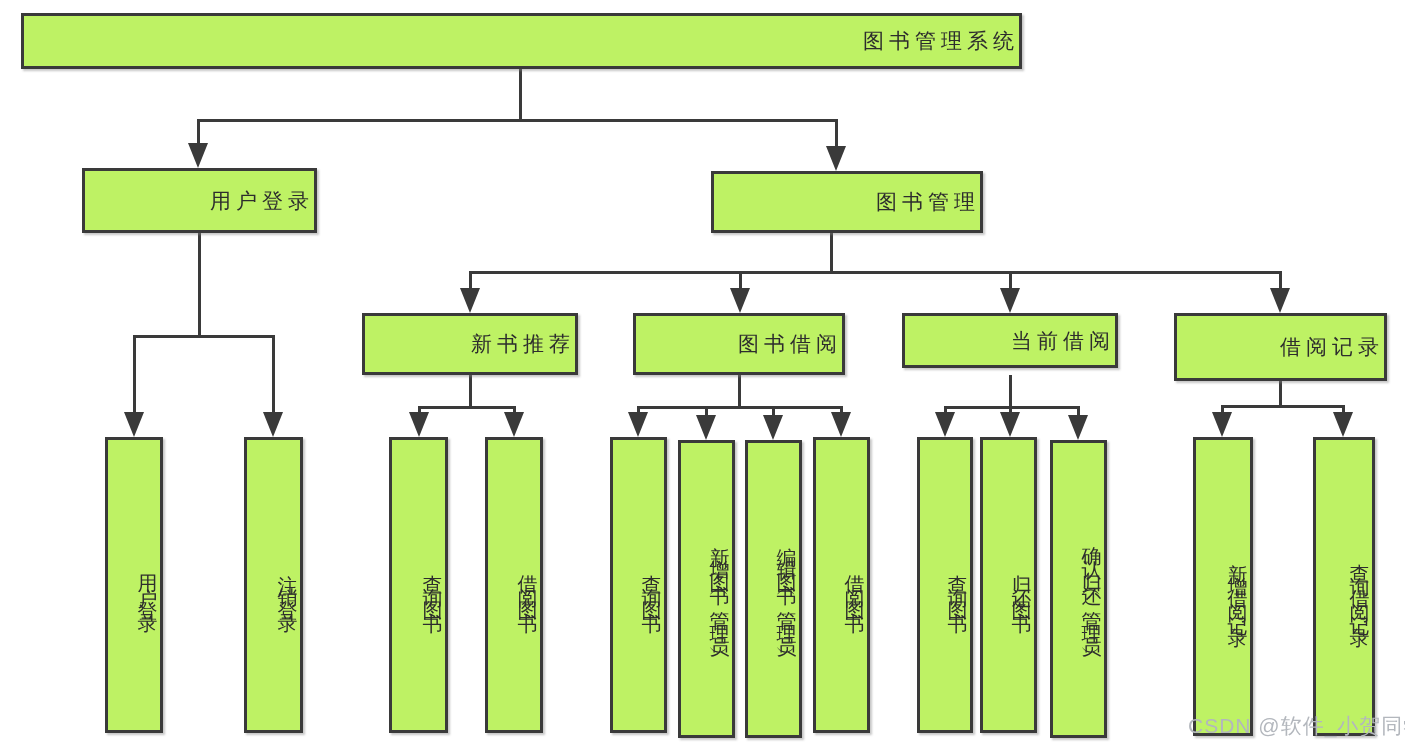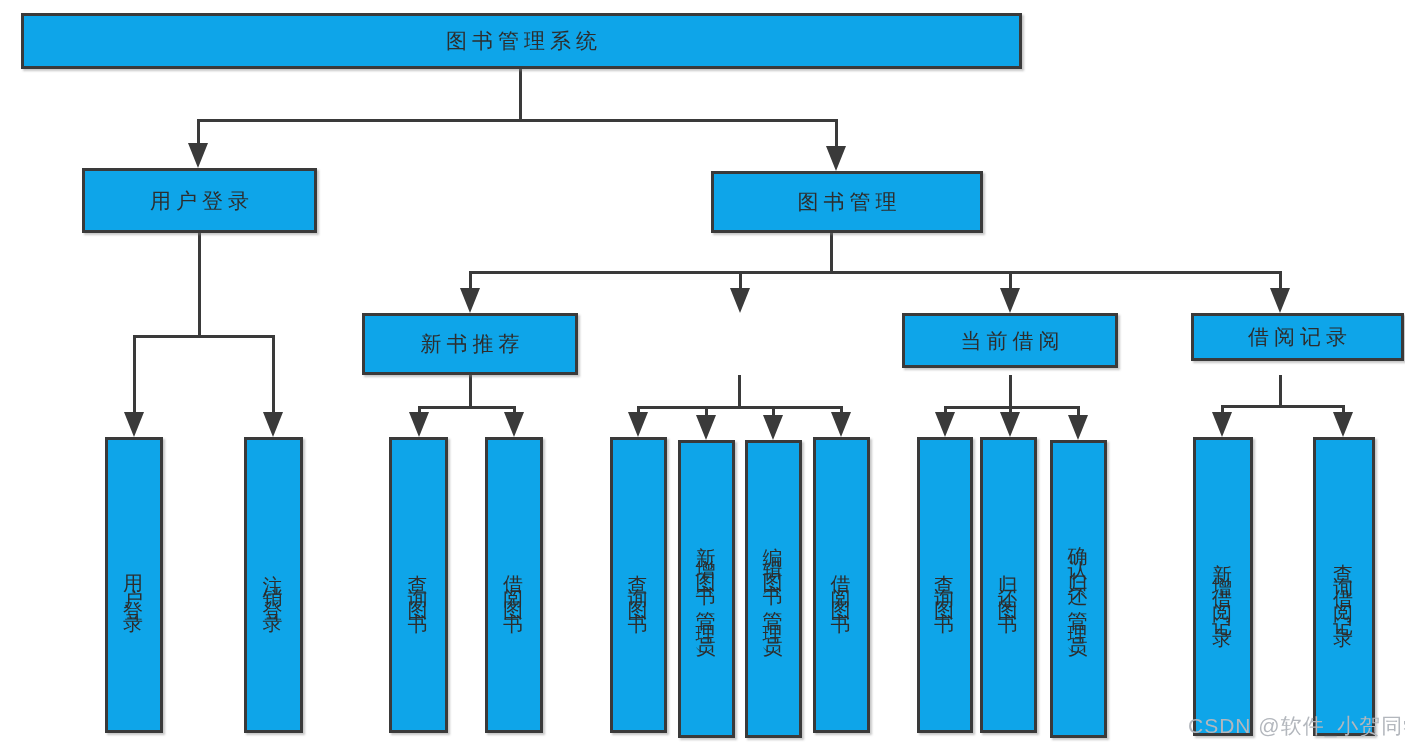--- a/index.html
+++ b/index.html
@@ -7,25 +7,26 @@
     --text:#2d2d2d;
     --bg:#ffffff;
     --watermark:#b3b7bd;
   }
   html,body{margin:0;padding:0;background:var(--bg);}
   .canvas{
     position:relative;width:1405px;height:747px;background:var(--bg);
     overflow:hidden;font-family:"Liberation Sans",sans-serif;
   }
   .node{
-    position:absolute;box-sizing:border-box;background:#0ea5e9;
+    position:absolute;box-sizing:border-box;background:#bef264;
     border:3px solid var(--stroke);
     box-shadow:2px 2px 2px rgba(130,130,130,.45);
-    display:flex;align-items:center;justify-content:center;
+    display:flex;align-items:center;justify-content:flex-end;
     z-index:2;
+    font-family:Liberation Mono, monospace;
   }
   .node-label{
     font-size:21px;color:var(--text);letter-spacing:5px;
     white-space:nowrap;text-indent:5px;
   }
   .node.vertical .node-label{
     writing-mode:vertical-rl;text-orientation:mixed;
     font-size:20px;letter-spacing:13px;text-indent:0;
   }
   .vline,.hline,.arrow-stem{position:absolute;background:var(--stroke);z-index:1;}
@@ -52,24 +53,27 @@
     </div>
     <div class="node level-2" style="left: 82px; top: 168px; width: 235px; height: 65px;">
       <span class="node-label">用户登录</span>
     </div>
     <div class="node level-2" style="left: 711px; top: 171px; width: 272px; height: 62px;">
       <span class="node-label">图书管理</span>
     </div>
     <div class="node level-3" style="left: 362px; top: 313px; width: 216px; height: 62px;">
       <span class="node-label">新书推荐</span>
     </div>
+    <div class="node level-3" style="left: 633px; top: 313px; width: 212px; height: 62px;">
+      <span class="node-label">图书借阅</span>
+    </div>
     <div class="node level-3" style="left: 902px; top: 313px; width: 216px; height: 55px;">
       <span class="node-label">当前借阅</span>
     </div>
-    <div class="node level-3" style="left: 1174px; top: 313px; width: 213px; height: 48px; margin-left: 17px;">
+    <div class="node level-3" style="left: 1174px; top: 313px; width: 213px; height: 68px;">
       <span class="node-label">借阅记录</span>
     </div>
     <div class="node level-4 vertical" style="left: 105px; top: 437px; width: 58px; height: 296px;">
       <span class="node-label">用户登录</span>
     </div>
     <div class="node level-4 vertical" style="left: 244px; top: 437px; width: 59px; height: 296px;">
       <span class="node-label">注销登录</span>
     </div>
     <div class="node level-4 vertical" style="left: 389px; top: 437px; width: 59px; height: 296px;">
       <span class="node-label">查询图书</span>

